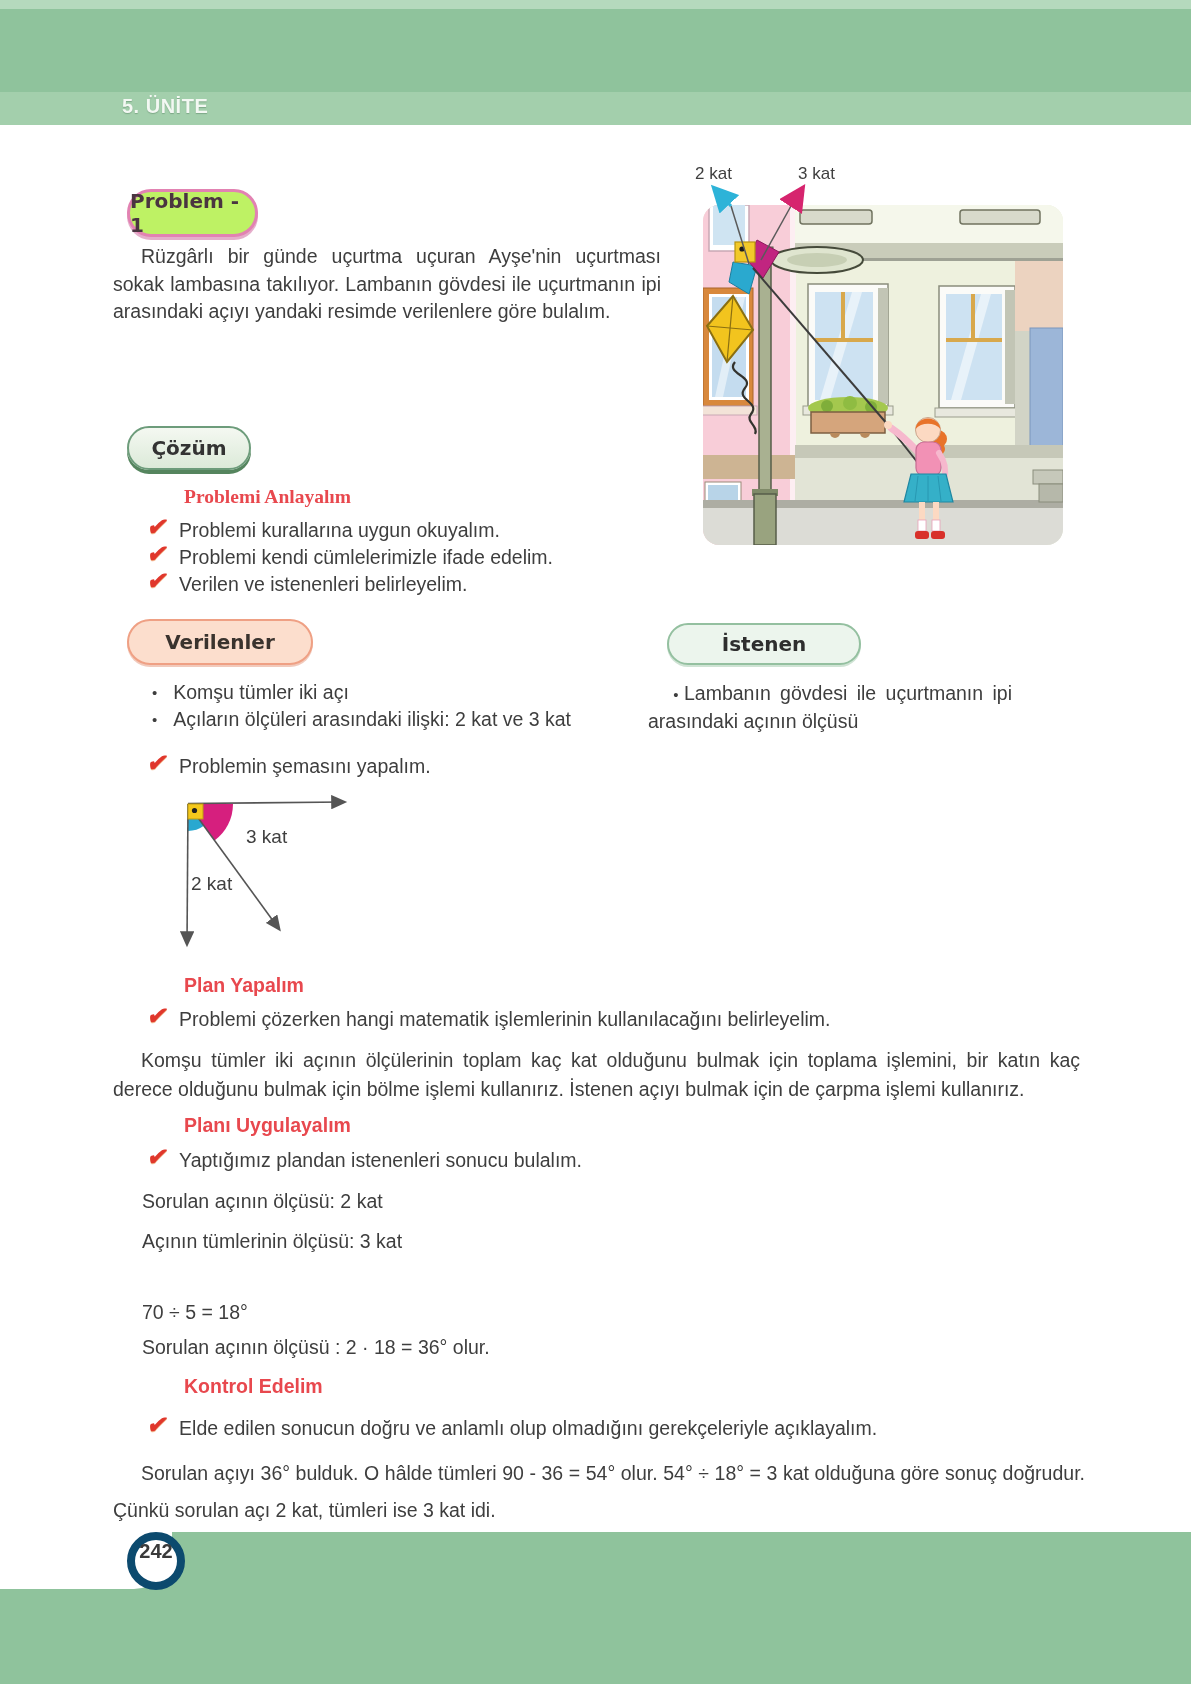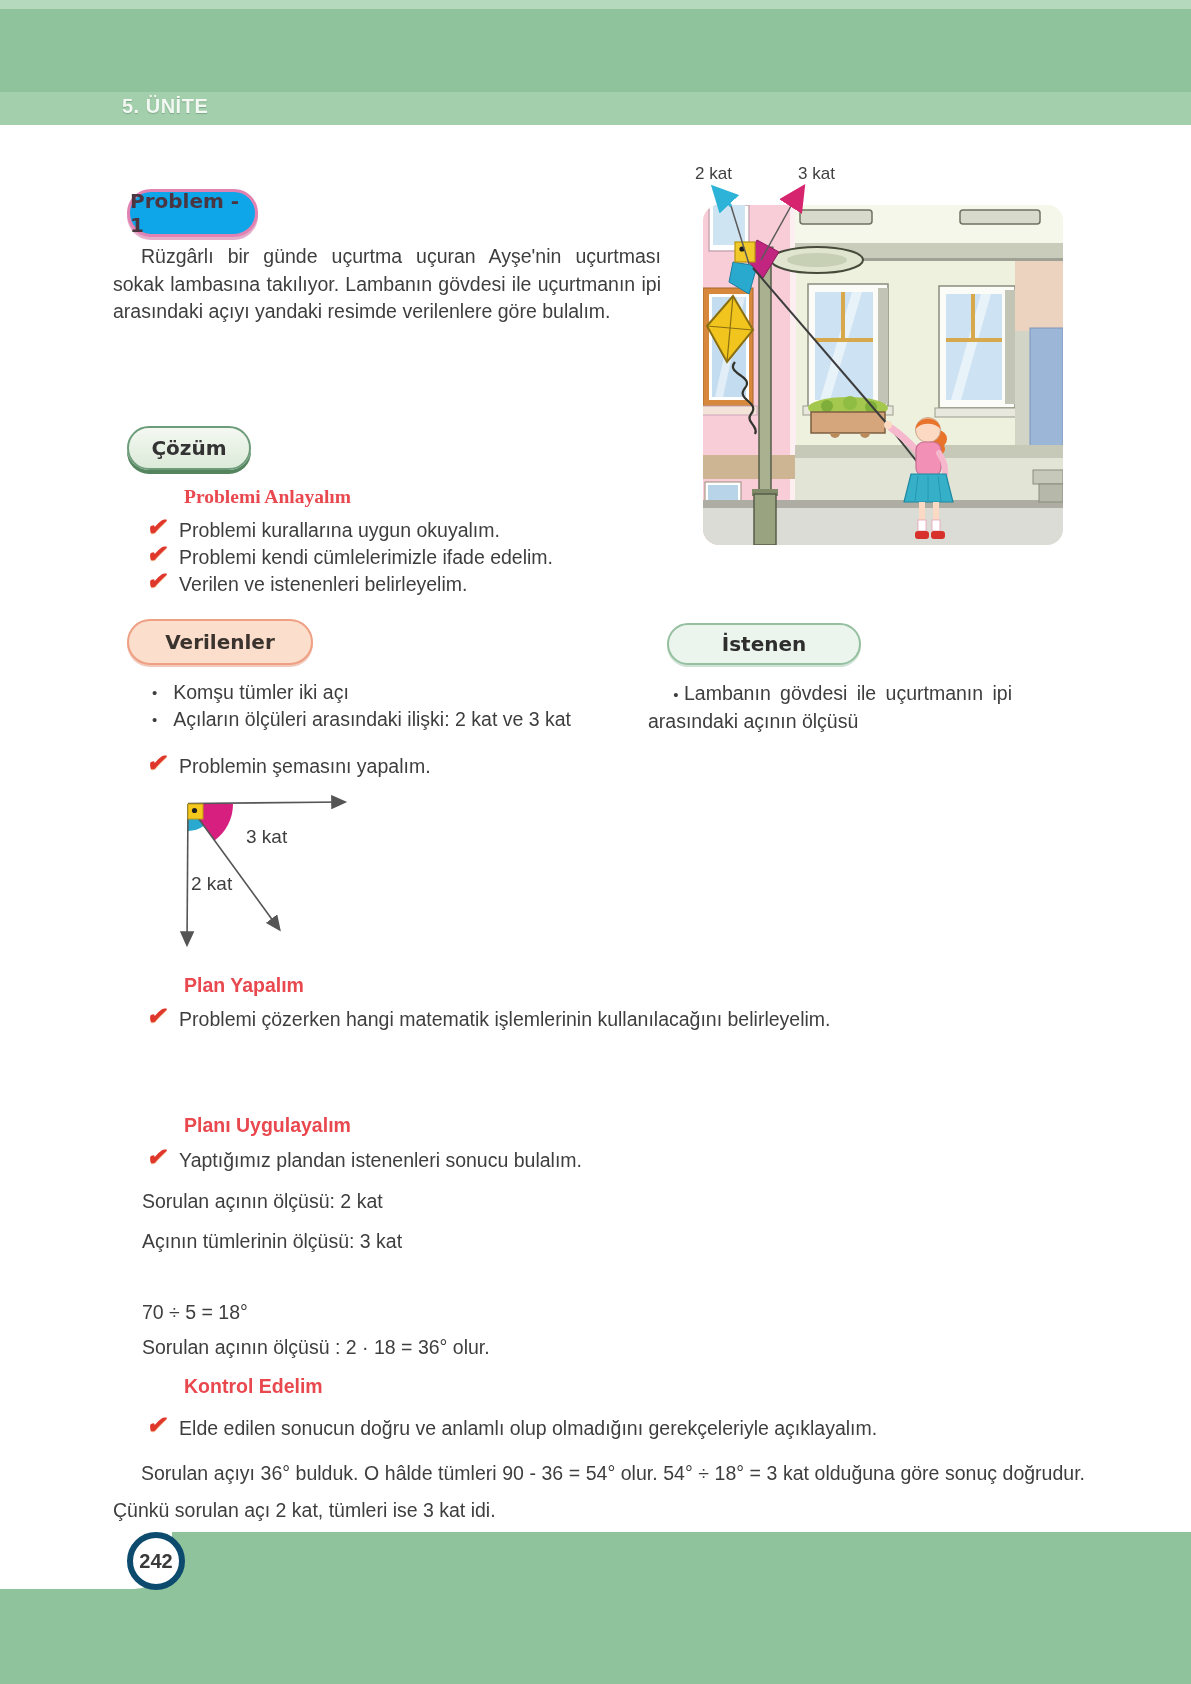--- a/index.html
+++ b/index.html
@@ -12,21 +12,21 @@
   .header-strip-top{position:absolute;left:0;top:0;width:1191px;height:9px;background:#b5d9bd;}
   .header-band{position:absolute;left:0;top:92px;width:1191px;height:33px;background:#a3cfac;}
   .unit-label{
     position:absolute;left:122px;top:95px;font-size:20px;font-weight:bold;
     color:#f3f8f3;letter-spacing:0.5px;text-shadow:0 1px 1px rgba(90,130,100,.5);
   }
   
   .badge{position:absolute;display:flex;align-items:center;justify-content:center;
     font-family:"DejaVu Sans",sans-serif;font-weight:bold;font-size:20px;box-sizing:border-box;}
   .badge-problem{left:127px;top:189px;width:131px;height:48px;border-radius:26px;
-    background:#0ea5e9;border:3px solid #e282b2;color:#4a3540;
+    background:#bef264;border:3px solid #e282b2;color:#4a3540;
     box-shadow:0 3px 0 rgba(208,107,160,.55);}
   .badge-cozum{left:127px;top:426px;width:124px;height:44px;border-radius:24px;
     background:linear-gradient(#f4f8f1,#dcead9);border:2.5px solid #6d9c7b;color:#333;
     box-shadow:0 4px 0 #55855e;}
   .badge-verilenler{left:127px;top:619px;width:186px;height:46px;border-radius:26px;
     background:#fcdecd;border:2.5px solid #efa084;color:#3a332e;
     box-shadow:0 2px 0 rgba(227,149,122,.5);}
   .badge-istenen{left:667px;top:623px;width:194px;height:42px;border-radius:22px;
     background:#ecf5ed;border:2px solid #94c0a0;color:#2e2e2e;
     box-shadow:0 2px 0 rgba(148,192,160,.45);}
@@ -42,22 +42,22 @@
   .bullet-row{position:absolute;display:flex;gap:16px;font-size:19.5px;}
   .bullet{font-size:15px;margin-top:3px;color:#3e3e3e;}
   .wanted-text{left:648px;top:680px;width:364px;line-height:27px;text-indent:10px;}
   .wanted-text .bullet-inline{display:inline-block;width:26px;text-align:center;font-size:15px;}
   .math-line{position:absolute;left:142px;margin:0;font-size:19.5px;}
   
   .footer-bar{position:absolute;left:0;top:1532px;width:1191px;height:152px;background:#8fc39c;}
   .footer-notch{position:absolute;left:0;top:1532px;width:172px;height:57px;background:#ffffff;
     border-bottom-right-radius:38px;}
   .page-circle{position:absolute;left:127px;top:1532px;width:58px;height:58px;border-radius:50%;
-    background:#ffffff;border:6px solid #0c4a6e;box-sizing:border-box;
-    display:flex;align-items:center;justify-content:center;
+    background:#ffffff;border:8px solid #0c4a6e;box-sizing:border-box;
+    display:flex;align-items:flex-start;justify-content:center;
     font-size:20px;font-weight:bold;color:#3a3a3a;}
   svg text{font-family:"Liberation Sans",sans-serif;}
 </style>
 </head>
 <body>
 
 <div class="page">
 
   <div class="header-bar">
     <div class="header-strip-top"></div>
@@ -271,20 +271,21 @@
     <circle cx="36.5" cy="24.5" r="2.6" fill="#1e1e1e"></circle>
     <text x="88" y="57" font-size="19" fill="#3f3f3f">3 kat</text>
     <text x="33" y="104" font-size="19" fill="#3f3f3f">2 kat</text>
   </svg>
 
   <p class="red-heading" style="left:184px;top:974px;">Plan Yapalım</p>
   <div class="check-row" style="left:148px;top:1008px;">
     <span class="check-icon">✔</span>
     <span>Problemi çözerken hangi matematik işlemlerinin kullanılacağını belirleyelim.</span>
   </div>
+  <p class="para plan-text">Komşu tümler iki açının ölçülerinin toplam kaç kat olduğunu bulmak için toplama işlemini, bir katın kaç derece olduğunu bulmak için bölme işlemi kullanırız. İstenen açıyı bulmak için de çarpma işlemi kullanırız.</p>
 
   <p class="red-heading" style="left:184px;top:1114px;">Planı Uygulayalım</p>
   <div class="check-row" style="left:148px;top:1149px;">
     <span class="check-icon">✔</span>
     <span>Yaptığımız plandan istenenleri sonucu bulalım.</span>
   </div>
   <p class="math-line" style="top:1190px;">Sorulan açının ölçüsü: 2 kat</p>
   <p class="math-line" style="top:1230px;">Açının tümlerinin ölçüsü: 3 kat</p>
   <p class="math-line" style="top:1301px;">70 ÷ 5 = 18°</p>
   <p class="math-line" style="top:1336px;">Sorulan açının ölçüsü : 2 · 18 = 36° olur.</p>

